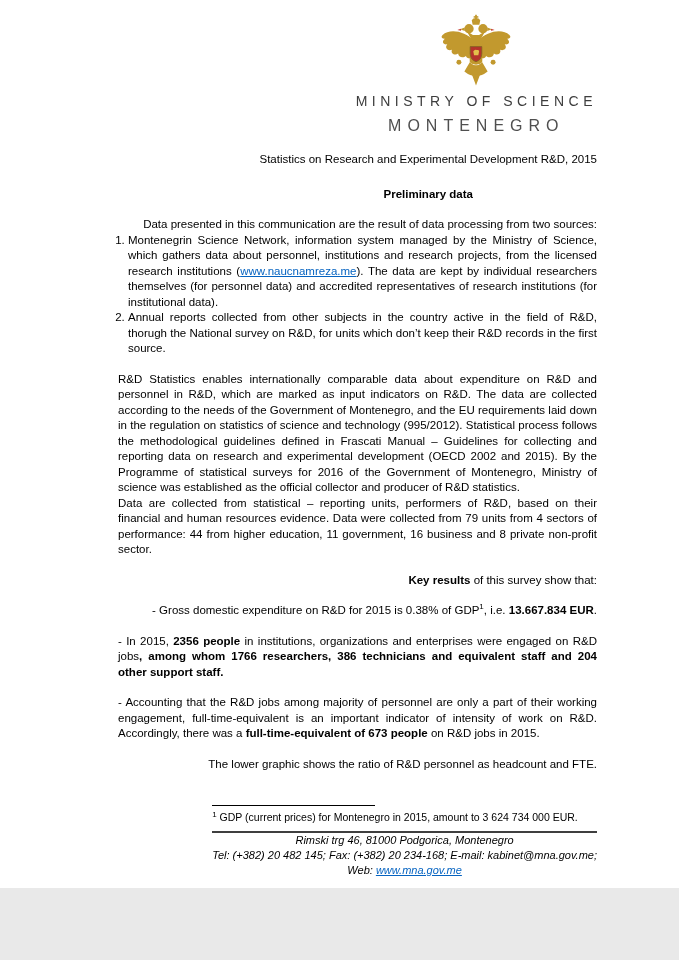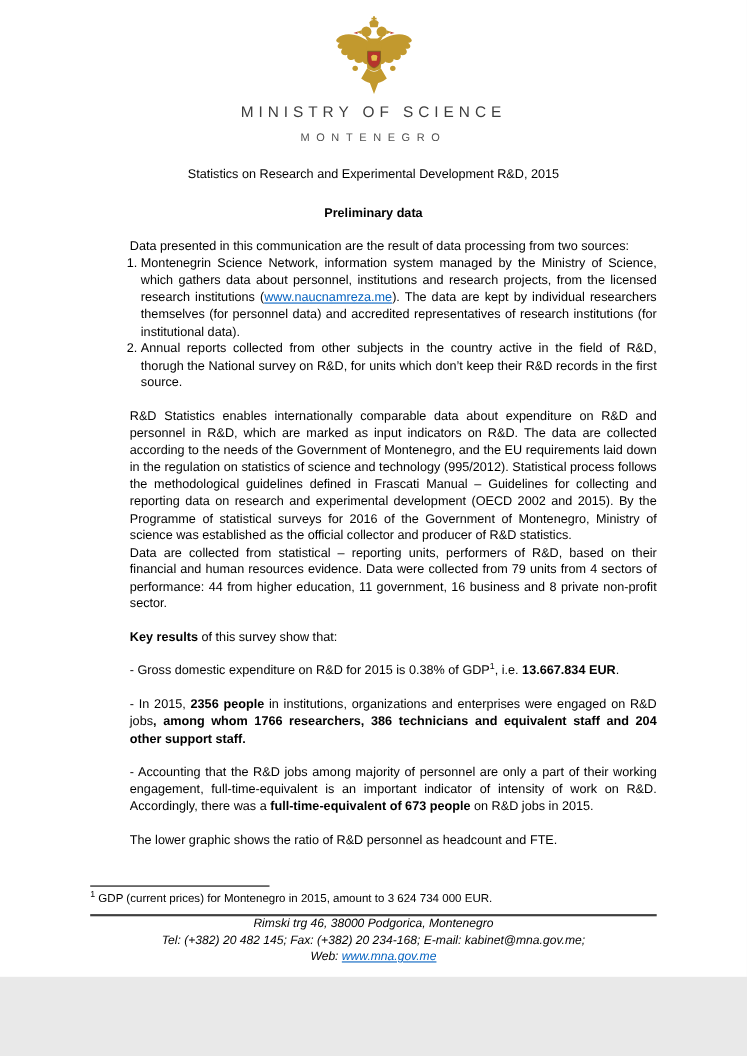--- a/index.html
+++ b/index.html
@@ -5,30 +5,30 @@
   * { margin:0; padding:0; box-sizing:border-box; }
   html, body { background:#e9e9e9; }
   body {
     width:679px; height:960px; margin:0 auto; overflow:hidden;
     font-family:"Liberation Sans", sans-serif; color:#000;
   }
   .page {
     width:679px; height:888px; background:#ffffff;
     padding:14px 82px 10px 82px;
     display:flex; flex-direction:column;
-    font-size:11.5px; line-height:15.5px;
+    font-size:11.5px; line-height:15.5px;align-items:flex-end;
   }
   .doc-header { text-align:center; }
   .emblem { display:flex; justify-content:center; }
   .org-name {
     margin-top:7px; font-size:14px; letter-spacing:4.5px;
     color:#3d3d3d; font-weight:400;
   }
   .org-country {
-    margin-top:8px; font-size:10px; letter-spacing:6px; color:#4f4f4f;
+    margin-top:8px; font-size:16px; letter-spacing:6px; color:#4f4f4f;
   }
   .titles { text-align:center; }
   .title-main  { margin-top:24px; font-weight:bold; }
   .title-sub   { margin-top:19px; font-weight:normal; }
   .title-note  { margin-top:19px; font-weight:bold; }
   .para { margin-top:15px; text-align:justify;padding-left:36px; }
   .para.tight { margin-top:0; }
   ol.sources { margin-top:0; padding-left:46px; }
   ol.sources li { text-align:justify; }
   .link { color:#0563C1; text-decoration:underline; cursor:pointer; }
@@ -102,18 +102,18 @@
   <p class="para"><span>- In 2015, </span><b>2356 people</b><span> in institutions, organizations and enterprises were engaged on R&amp;D jobs</span><b>, among whom 1766 researchers, 386 technicians and equivalent staff and 204 other support staff.</b></p>
 
   <p class="para"><span>- Accounting that the R&amp;D jobs among majority of personnel are only a part of their working engagement, full-time-equivalent is an important indicator of intensity of work on R&amp;D. Accordingly, there was a </span><b>full-time-equivalent of 673 people</b><span> on R&amp;D jobs in 2015.</span></p>
 
   <p class="para">The lower graphic shows the ratio of R&amp;D personnel as headcount and FTE.</p>
 
   <footer class="doc-footer">
     <div class="footnote-sep"></div>
     <p class="footnote"><sup>1</sup><span> GDP (current prices) for Montenegro in 2015, amount to 3 624 734 000 EUR.</span></p>
     <div class="footer-rule"></div>
-    <p class="footer-line">Rimski trg 46, 38000 Podgorica, Montenegro</p>
+    <p class="footer-line">Rimski trg 46, 81000 Podgorica, Montenegro</p>
     <p class="footer-line">Tel:  (+382) 20 482 145; Fax:  (+382) 20 234-168; E-mail: kabinet@mna.gov.me;</p>
     <p class="footer-line"><span>Web: </span><a class="link" href="#">www.mna.gov.me</a></p>
   </footer>
 
 </div>
 
 </body></html>

